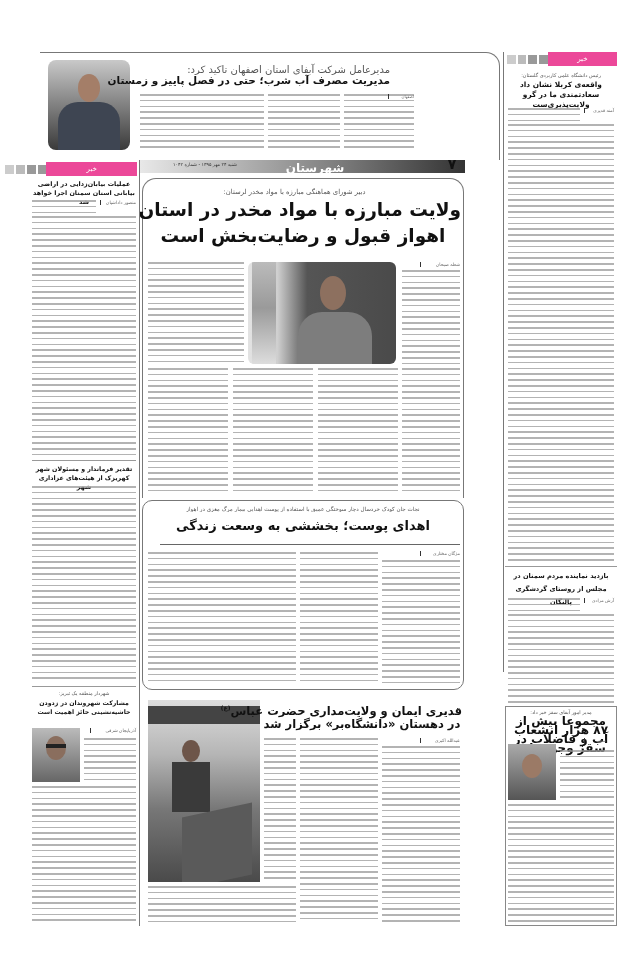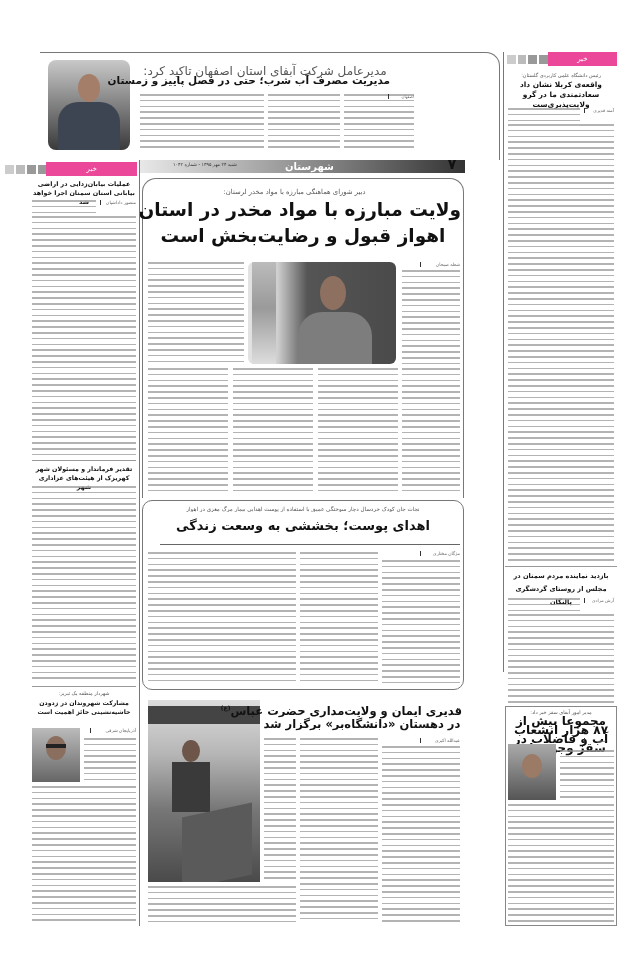--- a/index.html
+++ b/index.html
@@ -18,21 +18,21 @@
 </style>
 </head>
 <body>
 
 <div class="abs rbox" style="left:40px;top:52px;width:460px;height:108px;border-radius:0 14px 0 0;border-bottom:none;border-left:none">
 </div>
 <div class="abs photo" style="left:48px;top:60px;width:82px;height:90px;border-radius:8px;background:linear-gradient(180deg,#c9c9c9 0%,#8f8f8f 40%,#3a3a3a 100%)">
   <div style="position:absolute;left:30px;top:14px;width:22px;height:28px;border-radius:50%;background:#a47e68"></div>
   <div style="position:absolute;left:10px;top:42px;width:62px;height:50px;border-radius:20px 20px 0 0;background:#3e4552"></div>
 </div>
-<div class="abs kicker" style="left:140px;top:64px;width:250px;font-size:12px">مدیرعامل شرکت آبفای استان اصفهان تاکید کرد:</div>
+<div class="abs kicker" style="left:140px;top:64px;width:250px;text-align:right;font-size:10px">مدیرعامل شرکت آبفای استان اصفهان تاکید کرد:</div>
 <div class="abs h1" style="left:140px;top:74px;width:250px;font-size:10.5px;text-align:right;white-space:nowrap">مدیریت مصرف آب شرب؛ حتی در فصل پاییز و زمستان</div>
 <div class="abs lines" style="left:344px;top:94px;width:70px;height:58px"></div>
 <div class="abs lines" style="left:268px;top:94px;width:72px;height:58px"></div>
 <div class="abs lines" style="left:140px;top:94px;width:124px;height:58px"></div>
 <div class="abs byline" style="left:388px;top:94px;width:26px;font-size:4px">اصفهان</div>
 
 <div class="abs vline" style="left:503px;top:52px;height:620px"></div>
 <div class="abs tagwrap" style="left:505px;top:52px;width:112px">
   <div class="tag" style="width:72px">خبر</div>
   <div class="sq"></div>
@@ -57,21 +57,21 @@
 <div class="abs h1" style="left:508px;top:717px;width:106px;font-size:12px;line-height:9px">مجموعا بیش از ۸۷ هزار انشعاب آب و فاضلاب در سقز وجود دارد</div>
 <div class="abs byline" style="left:584px;top:738px;width:22px">سقز</div>
 <div class="abs photo" style="left:508px;top:744px;width:48px;height:56px;background:linear-gradient(180deg,#aaa,#555)">
   <div style="position:absolute;left:14px;top:10px;width:20px;height:24px;border-radius:50%;background:#9b7a66"></div>
 </div>
 <div class="abs lines" style="left:560px;top:750px;width:54px;height:50px"></div>
 <div class="abs lines" style="left:508px;top:804px;width:106px;height:118px"></div>
 
 <div class="abs" style="left:140px;top:160px;width:325px;height:13px;background:linear-gradient(90deg,#e8e8e8 0%,#888 55%,#333 100%)"></div>
 <div class="abs" style="left:440px;top:156px;width:24px;font-size:14px;font-weight:bold;color:#111;text-align:center">۷</div>
-<div class="abs" style="left:285px;top:161px;width:60px;font-size:10px;color:#fff;font-weight:bold;text-align:left">شهرستان</div>
+<div class="abs" style="left:285px;top:161px;width:60px;font-size:12px;color:#fff;font-weight:bold;text-align:center">شهرستان</div>
 <div class="abs" style="left:150px;top:162px;width:110px;font-size:4.6px;color:#333;text-align:center">شنبه ۲۴ مهر ۱۳۹۵ - شماره ۱۰۴۲</div>
 
 <div class="abs rbox" style="left:142px;top:178px;width:322px;height:320px;border-bottom:none;border-radius:14px 14px 0 0"></div>
 <div class="abs kicker" style="left:142px;top:188px;width:305px;font-size:6.8px">دبیر شورای هماهنگی مبارزه با مواد مخدر لرستان:</div>
 <div class="abs h1" style="left:145px;top:198px;width:316px;font-size:18.5px;line-height:24px;white-space:nowrap">ولایت مبارزه با مواد مخدر در استان</div>
 <div class="abs h1" style="left:145px;top:224px;width:316px;font-size:18.5px;line-height:24px;white-space:nowrap">اهواز قبول و رضایت‌بخش است</div>
 
 <div class="abs photo" style="left:248px;top:262px;width:148px;height:102px;border-radius:6px;background:linear-gradient(90deg,#e3e3e3 0%,#cfcfcf 20%,#555 40%,#4a4a4a 100%)">
   <div style="position:absolute;left:4px;top:0;width:24px;height:102px;background:linear-gradient(180deg,#bbb,#9a9a9a 45%,#ddd)"></div>
   <div style="position:absolute;left:72px;top:14px;width:26px;height:34px;border-radius:50%;background:#8d705f"></div>

